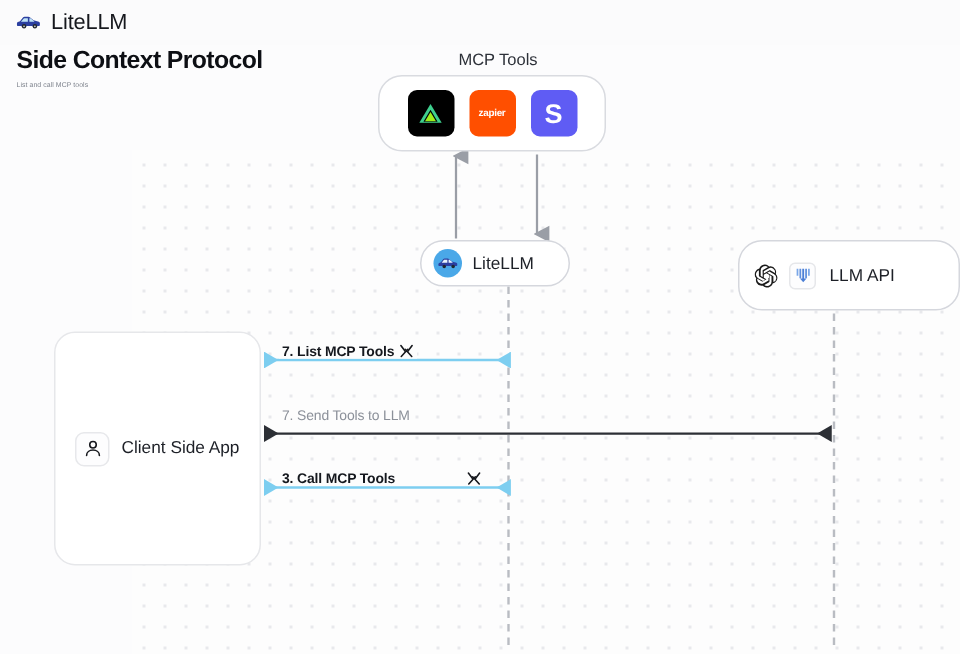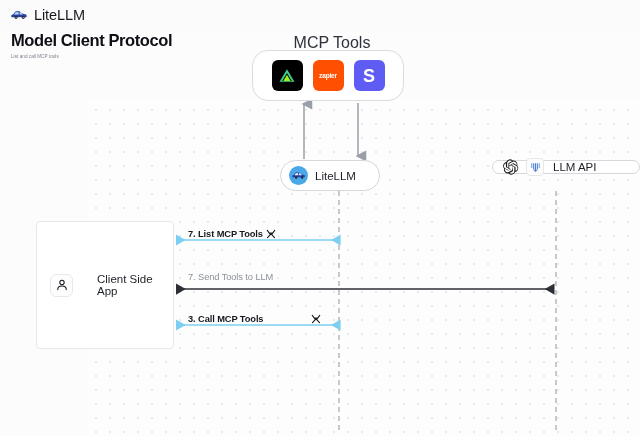--- a/index.html
+++ b/index.html
@@ -94,21 +94,21 @@
     pointer-events: none;
   }
 
   
   #mcp-tools-title {
     position: absolute;
     top: 34px;
     left: 258px;
     width: 148px;
     text-align: center;
-    font-size: 16px;
+    font-size: 11px;
     color: #2d3139;
     z-index: 20;
   }
   #mcp-tools-box {
     position: absolute;
     top: 50px;
     left: 252px;
     width: 152px;
     height: 51px;
     border: 1.1px solid #d9dbe0;
@@ -174,21 +174,21 @@
     font-size: 11.5px;
     color: #1d2027;
   }
 
   
   #node-llmapi {
     position: absolute;
     top: 160px;
     left: 492px;
     width: 148px;
-    height: 14px;
+    height: 47px;
     border: 1.1px solid #d5d7dd;
     border-radius: 16px;
     background: #ffffff;
     display: flex;
     align-items: center;
     padding-left: 9px;
     gap: 6px;
     z-index: 20;
   }
   #llm-icon-openai {
@@ -209,28 +209,28 @@
     color: #1d2027;
     margin-left: 3px;
   }
 
   
   #node-client {
     position: absolute;
     top: 221px;
     left: 36px;
     width: 138px;
-    height: 128px;
+    height: 156px;
     border: 1.1px solid #e6e7ea;
-    border-radius: 4px;
+    border-radius: 14px;
     background: #ffffff;
     display: flex;
     align-items: center;
     padding-left: 13px;
-    gap: 24px;
+    gap: 8px;
     z-index: 20;
   }
   #client-icon {
     width: 23px; height: 23px;
     border: 1px solid #e7e8eb;
     border-radius: 6px;
     background: #fdfdfe;
     display: flex; align-items: center; justify-content: center;
     flex: none;
   }
@@ -311,21 +311,21 @@
     <path d="M4.2 8.4l2.2-2.8c.2-.3.6-.5 1-.5h3.3v3.3H4.2z" fill="#bfe3f7"></path>
     <path d="M12.1 5.1h.6c.4 0 .8.1 1.1.4l2.8 2.3c.2.2.1.6-.2.6h-4.3V5.1z" fill="#bfe3f7"></path>
     <circle cx="7.1" cy="12.6" r="2.1" fill="#20262e"></circle>
     <circle cx="7.1" cy="12.6" r="0.8" fill="#cfd4da"></circle>
     <circle cx="17.3" cy="12.6" r="2.1" fill="#20262e"></circle>
     <circle cx="17.3" cy="12.6" r="0.8" fill="#cfd4da"></circle>
   </svg>
   <span id="brand-name">LiteLLM</span>
 </div>
 
-<div id="page-title">Model Client Protocol</div>
+<div id="page-title">Side Context Protocol</div>
 <div id="page-subtitle">List and call MCP tools</div>
 
 <div id="mcp-tools-title">MCP Tools</div>
 
 <div id="mcp-tools-box">
 
   <div class="tool-icon" id="tool-icon-supabase">
     <svg viewBox="0 0 22 22" width="20" height="20">
       <path d="M11 3.6 L19.2 17.4 H2.8 Z" fill="#3ecf8e"></path>
       <path d="M11 7.8 L16.2 16.6 H5.8 Z" fill="#000000"></path>

